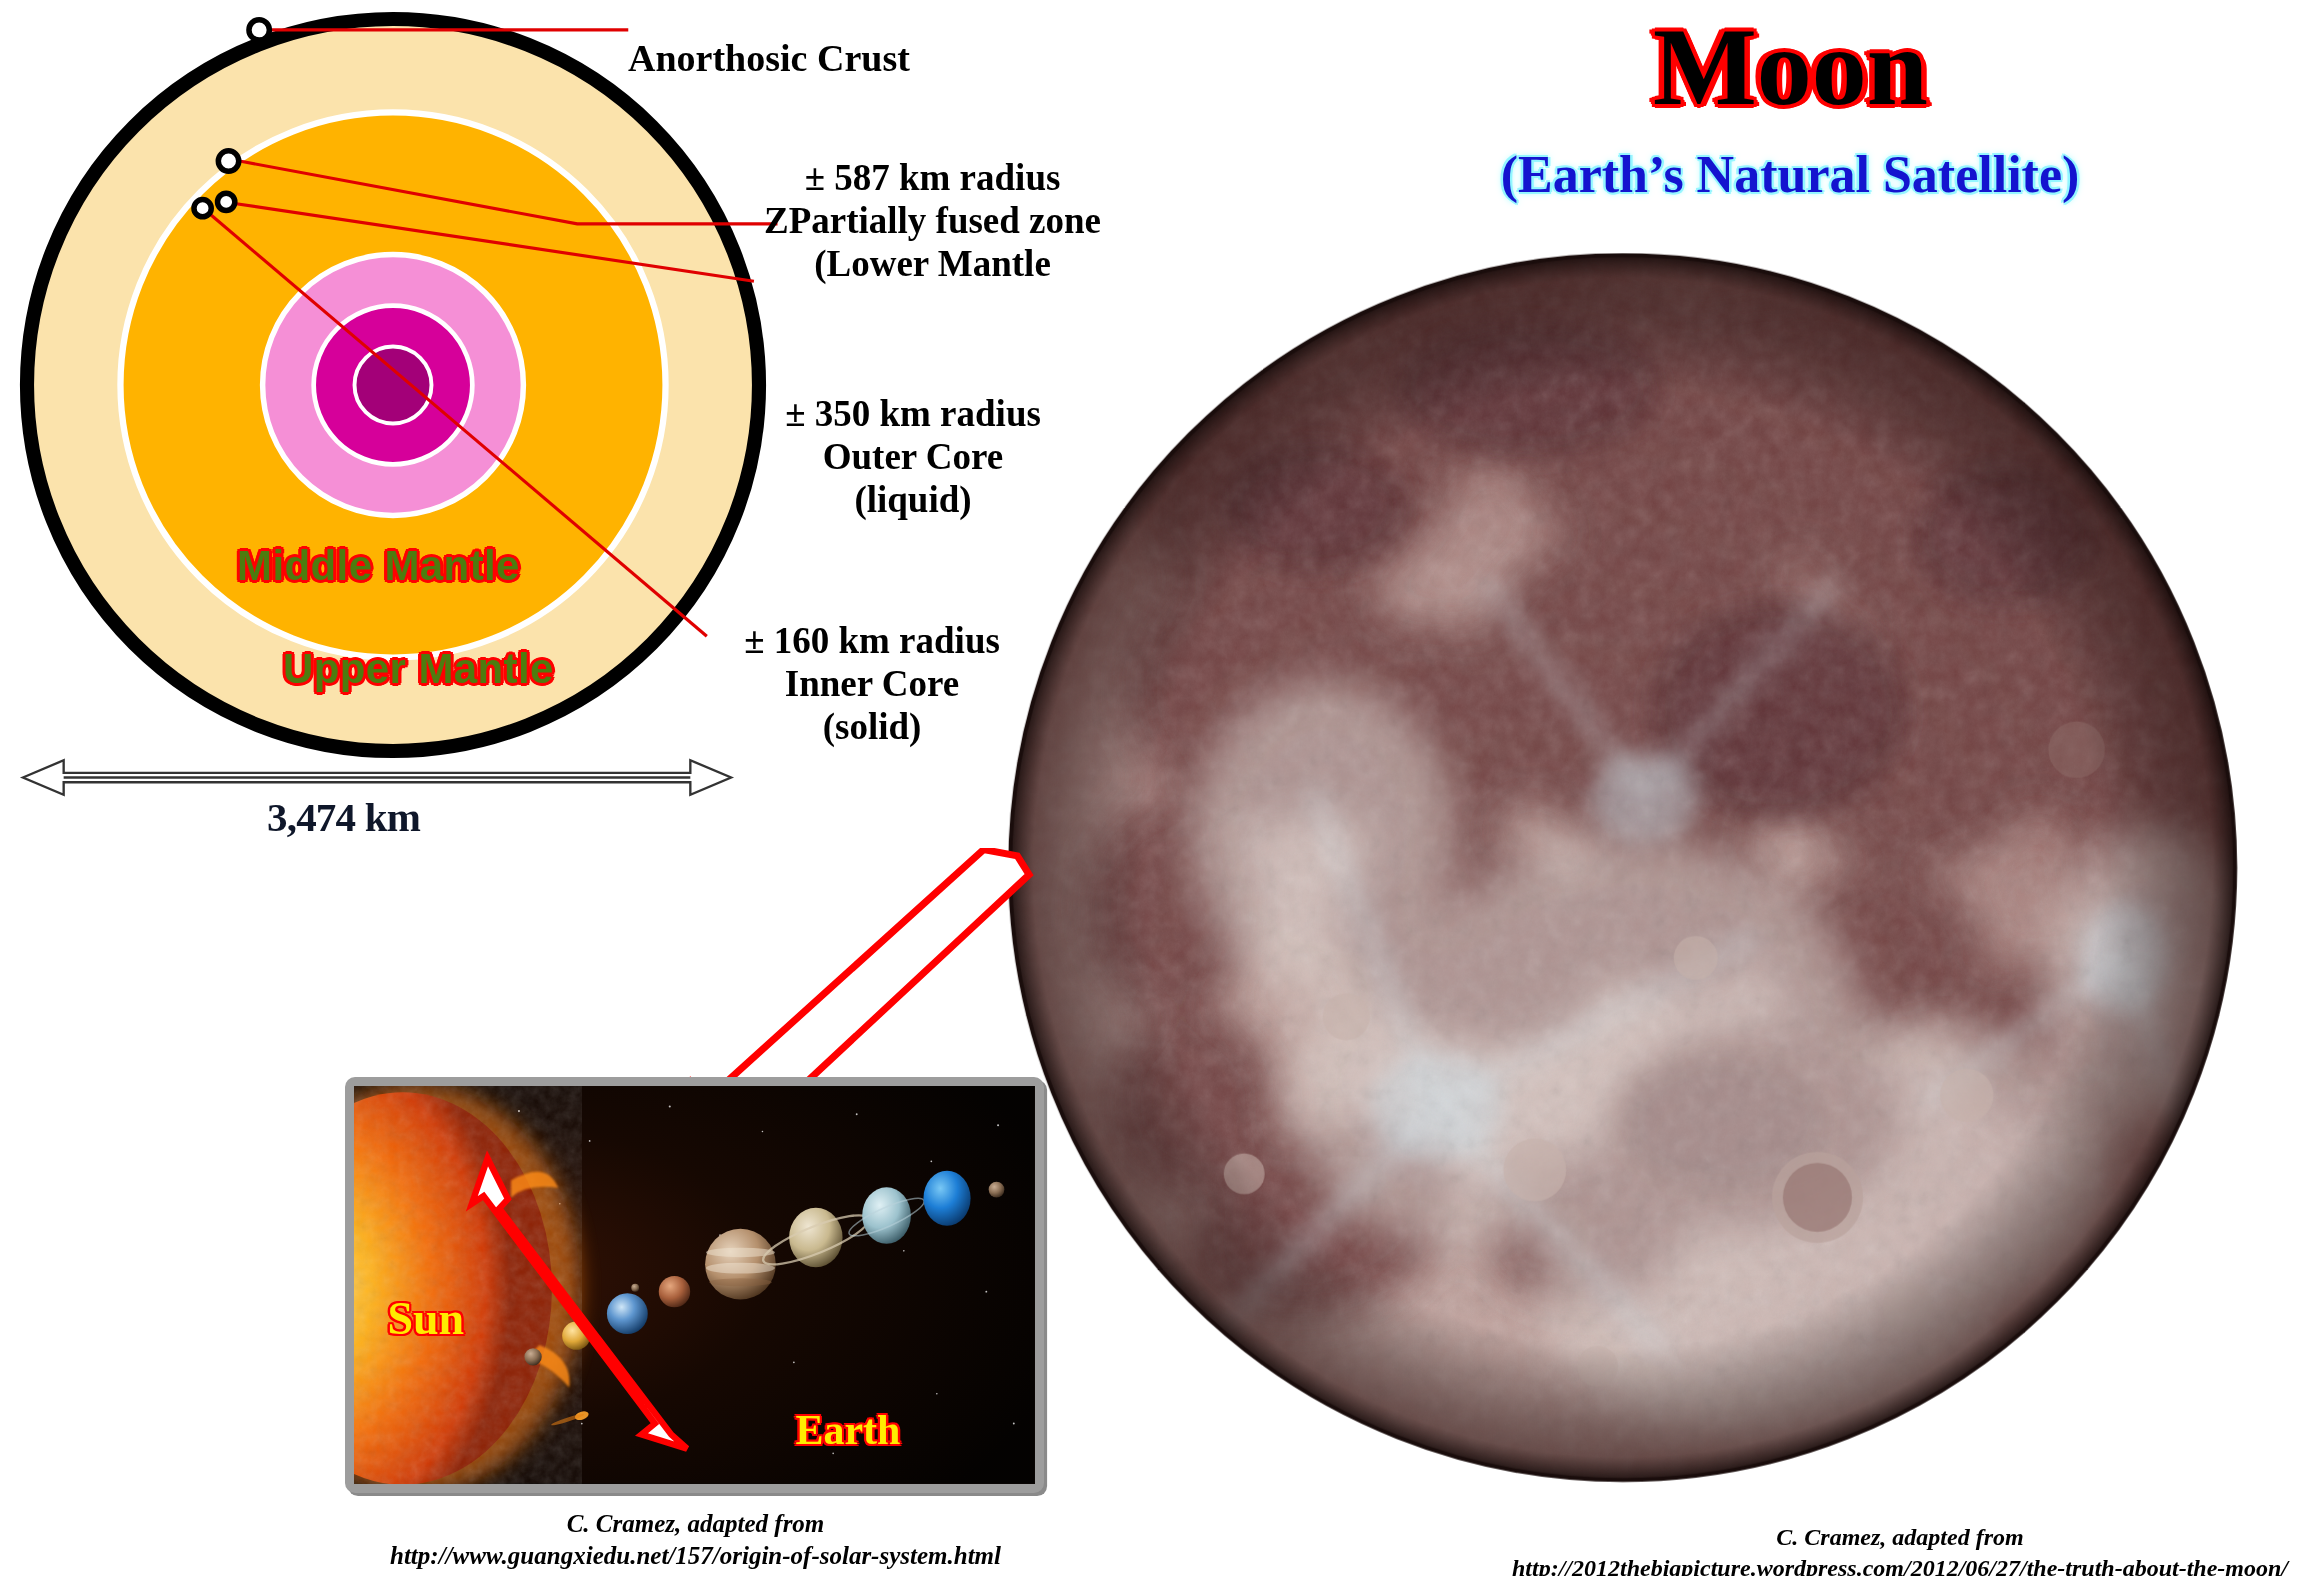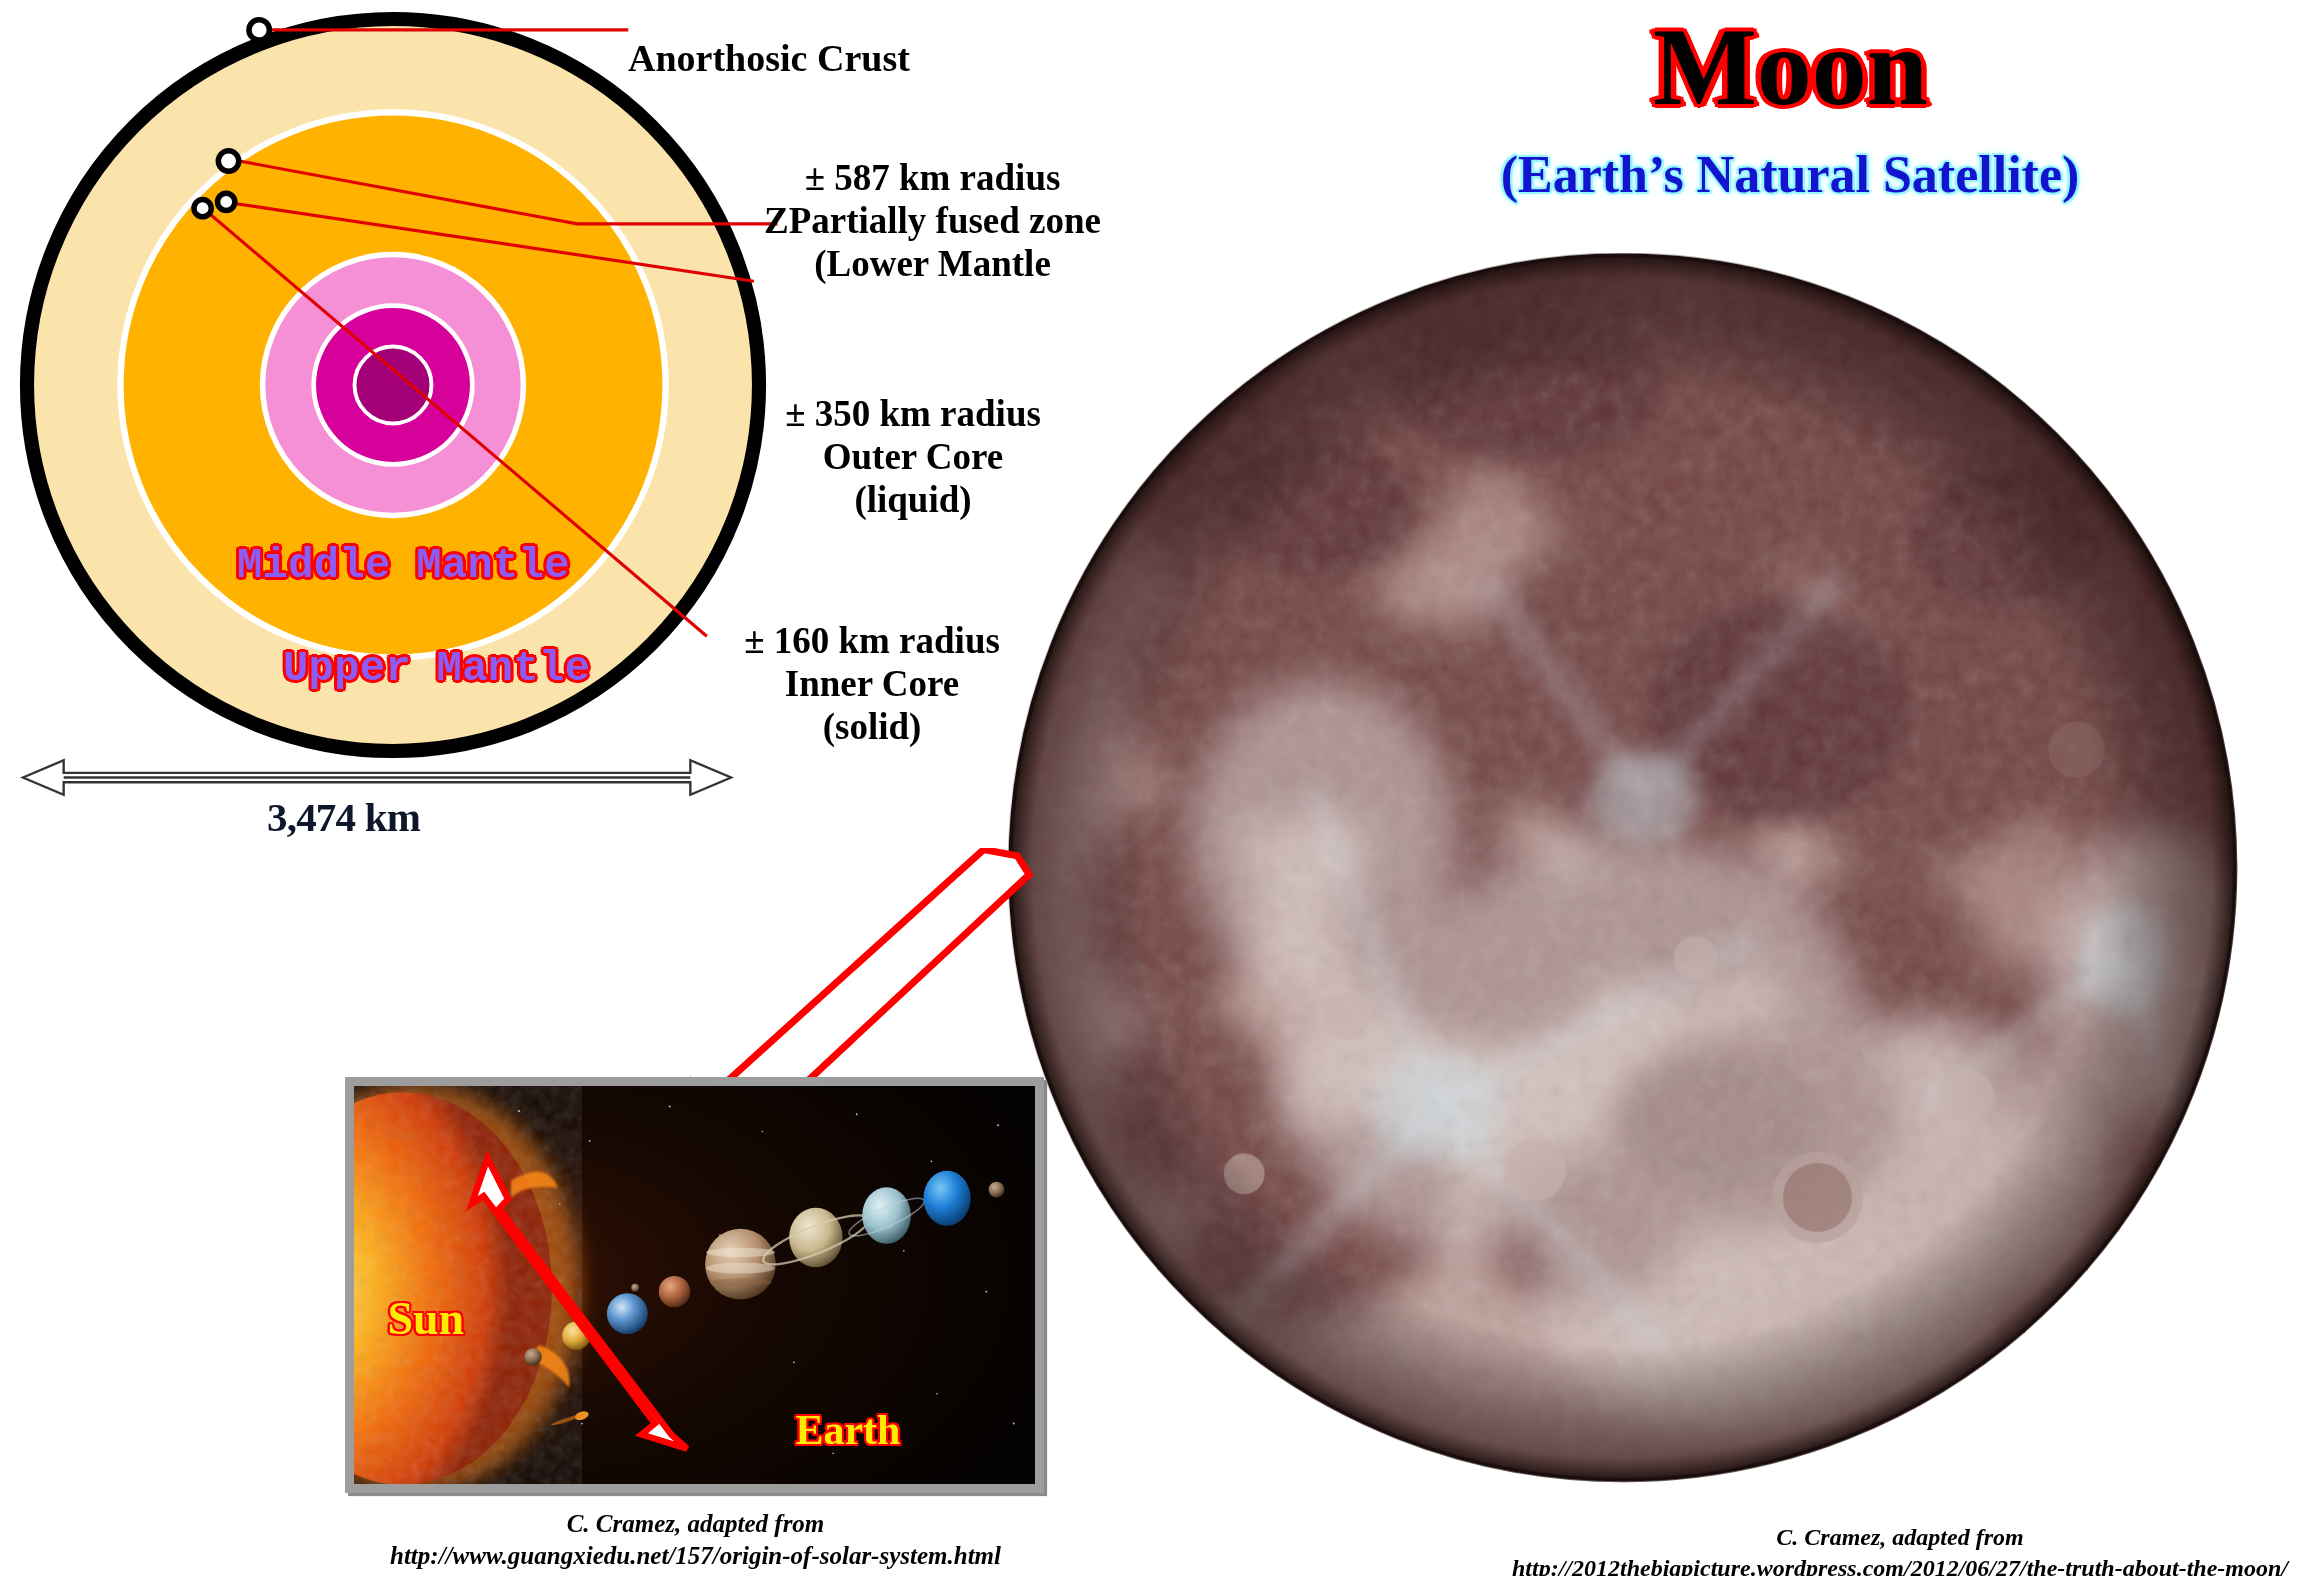--- a/index.html
+++ b/index.html
@@ -6,23 +6,23 @@
   body{width:2319px;height:1577px;position:relative;overflow:hidden;
        font-family:"Liberation Serif",serif;}
   .abs{position:absolute;}
 
   
   #xsection{left:15.7px;top:7.9px;width:754px;height:754px;}
   #xsection svg{display:block;}
 
   .layerlabel{
     position:absolute;
-    font-family:Liberation Mono, monospace;
+    font-family:Liberation Sans, sans-serif;
     font-weight:bold;
-    color:#8b5cf6;
+    color:#4d7c0f;
     white-space:nowrap;
     text-shadow:
       1.6px 0 0 #f00, -1.6px 0 0 #f00, 0 1.6px 0 #f00, 0 -1.6px 0 #f00,
       1.6px 1.6px 0 #f00, -1.6px -1.6px 0 #f00, 1.6px -1.6px 0 #f00, -1.6px 1.6px 0 #f00,
       3.1px 0 0 #f00, -3.1px 0 0 #f00, 0 3.1px 0 #f00, 0 -3.1px 0 #f00,
       2.4px 2.4px 0 #f00, -2.4px -2.4px 0 #f00, 2.4px -2.4px 0 #f00, -2.4px 2.4px 0 #f00;
     letter-spacing:0.4px;
   }
   #lbl-middle-mantle{left:237px;top:542px;font-size:42px;}
   #lbl-upper-mantle{left:251px;top:645px;font-size:42px;margin-left:32px;}
@@ -66,21 +66,21 @@
       0 2.4px 0 #9ef6ff, 0 -2.4px 0 #9ef6ff,
       1.6px 1.6px 0 #9ef6ff, -1.6px -1.6px 0 #9ef6ff;
   }
 
   
   #moon-photo{left:985px;top:247px;width:1280px;height:1241px;}
 
   
   #inset{left:345px;top:1077px;width:699px;height:416px;
          background:#9d9d9d;padding:9.4px;box-sizing:border-box;
-         box-shadow:3.1px 3.1px 0 #8a8a8a;}
+         box-shadow:3.1px 3.1px 0 #8a8a8a;border-radius:10px;}
   #inset-img{width:100%;height:100%;position:relative;overflow:hidden;
              background:#0b0603;}
   .spacelabel{
     position:absolute;font-family:"Liberation Serif",serif;font-weight:bold;
     color:#ffec00;white-space:nowrap;
     text-shadow:
       2.4px 0 0 #ff0000, -2.4px 0 0 #ff0000, 0 2.4px 0 #ff0000, 0 -2.4px 0 #ff0000,
       1.6px 1.6px 0 #ff0000, -1.6px -1.6px 0 #ff0000, 1.6px -1.6px 0 #ff0000, -1.6px 1.6px 0 #ff0000;
   }
   #lbl-sun{left:33px;top:206px;font-size:46px;}

